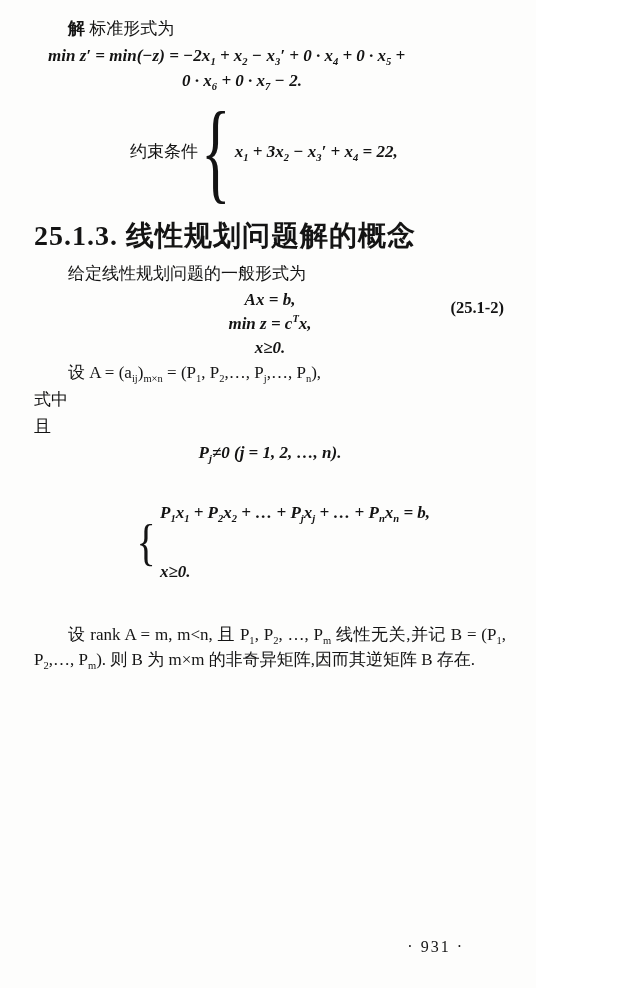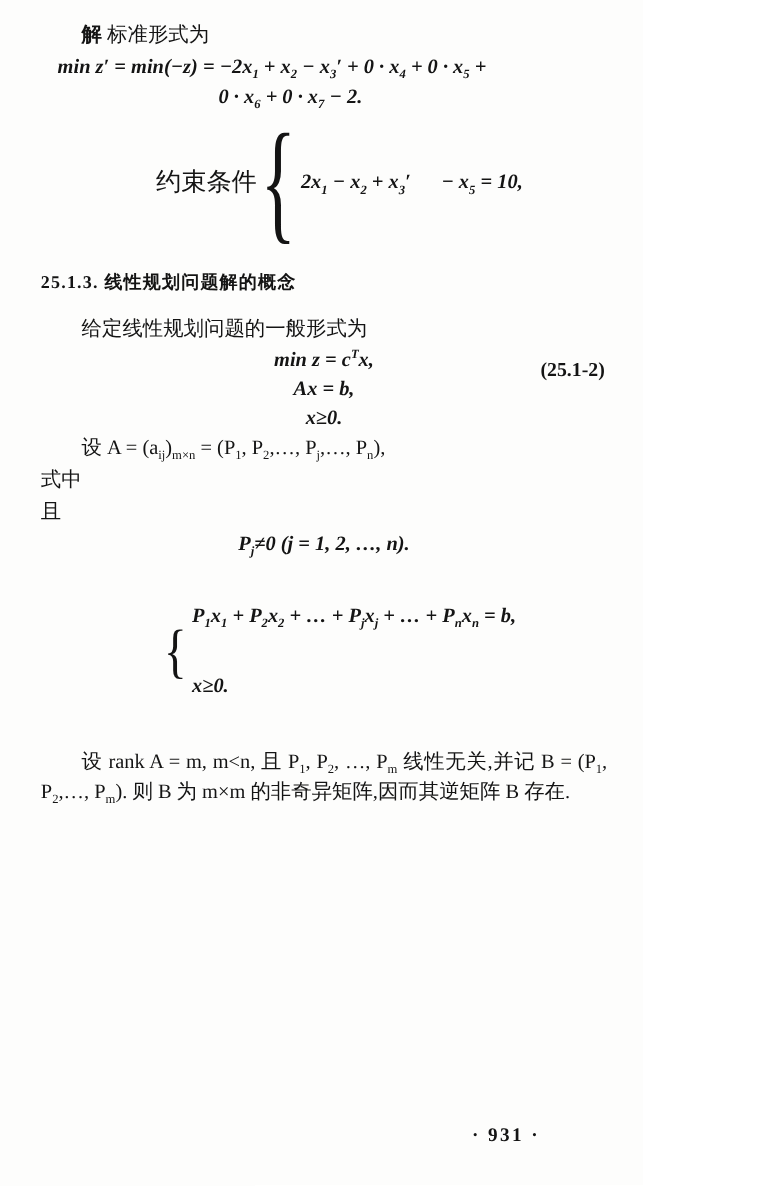--- a/index.html
+++ b/index.html
@@ -4,66 +4,66 @@
 <style>
   html,body{margin:0;padding:0;background:#ffffff;}
   .page{
     width:536px;height:988px;box-sizing:border-box;position:relative;overflow:hidden;
     background:#fdfdfc;color:#141414;
     padding:16px 30px 0 34px;
     font-family:"Liberation Serif","DejaVu Serif",serif;
   }
   .para{margin:0 0 2px 0;font-size:17px;line-height:25px;text-align:justify;}
   .indent{text-indent:34px;}
-  .heading{margin:16px 0 12px 0;font-size:15px;font-weight:bold;letter-spacing:1px;line-height:26px;}
+  .heading{margin:16px 0 12px 0;font-size:28px;font-weight:bold;letter-spacing:1px;line-height:26px;}
   b{font-weight:bold;}
   sub,sup{font-size:62%;line-height:0;}
   .math{font-style:italic;font-weight:bold;font-size:17px;}
   .obj1{margin-left:14px;line-height:26px;}
   .obj2{text-align:center;padding-right:56px;line-height:24px;margin-bottom:2px;}
   .system{display:flex;align-items:center;}
   .constraints{margin:2px 0 6px 96px;}
-  .sys-label{font-size:21px;font-style:normal;font-weight:normal;margin-right:1px;white-space:nowrap;}
+  .sys-label{font-size:17px;font-style:normal;font-weight:normal;margin-right:1px;white-space:nowrap;}
   .brace{display:inline-block;font-weight:400;font-style:normal;}
   .b5{font-size:112px;line-height:1;transform:scaleX(.55);margin:0 -8px 0 -10px;}
   .b2{font-size:50px;line-height:1;transform:scaleX(.8);margin-right:2px;}
   .sys-lines{white-space:pre;}
   .sys-lines>div{line-height:23px;}
   .expanded{margin:1px 0 3px 100px;}
   .eq-block{position:relative;margin:1px 0;}
   .eq-center{text-align:center;line-height:23px;margin:1px 0;}
   .eq-no{position:absolute;right:2px;top:10px;font-weight:bold;font-style:normal;font-size:16.5px;}
-  .page-number{position:absolute;right:86px;top:938px;font-weight:bold;font-size:16px;letter-spacing:2px;}
+  .page-number{position:absolute;right:72px;top:938px;font-weight:normal;font-size:16px;letter-spacing:2px;}
 </style>
 </head>
 <body>
 
 <div class="page">
 
   <p class="para indent"><b>解</b>  标准形式为</p>
 
   <div class="math obj1">min z′ = min(−z) = −2x<sub>1</sub> + x<sub>2</sub> − x<sub>3</sub>′ + 0 · x<sub>4</sub> + 0 · x<sub>5</sub> +</div>
   <div class="math obj2">0 · x<sub>6</sub> + 0 · x<sub>7</sub> − 2.</div>
 
   <div class="system constraints">
     <span class="sys-label">约束条件</span>
     <span class="brace b5">{</span>
     <div class="sys-lines">
-      <div class="math">2x<sub>1</sub> − x<sub>2</sub> + x<sub>3</sub>′      − x<sub>5</sub> = 10,</div>
+      <div class="math">x<sub>1</sub> + 3x<sub>2</sub> − x<sub>3</sub>′ + x<sub>4</sub> = 22,</div>
     </div>
   </div>
 
 
   <h2 class="heading">25.1.3. 线性规划问题解的概念</h2>
 
   <p class="para indent">给定线性规划问题的一般形式为</p>
 
   <div class="eq-block">
+    <div class="math eq-center">Ax = b,</div>
     <div class="math eq-center">min z = c<sup>T</sup>x,</div>
-    <div class="math eq-center">Ax = b,</div>
     <div class="math eq-center">x≥0.</div>
     <span class="eq-no">(25.1-2)</span>
   </div>
 
   <p class="para indent">设 A = (a<sub>ij</sub>)<sub>m×n</sub> = (P<sub>1</sub>, P<sub>2</sub>,…, P<sub>j</sub>,…, P<sub>n</sub>),</p>
   <p class="para">式中</p>
   <p class="para">且</p>
   <div class="math eq-center">P<sub>j</sub>≠0      (j = 1, 2, …, n).</div>
 
 

